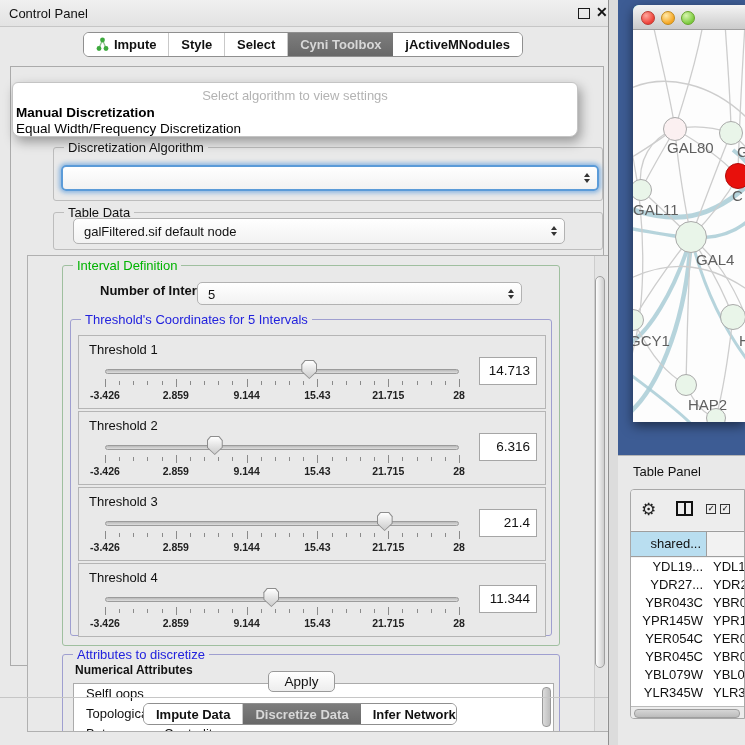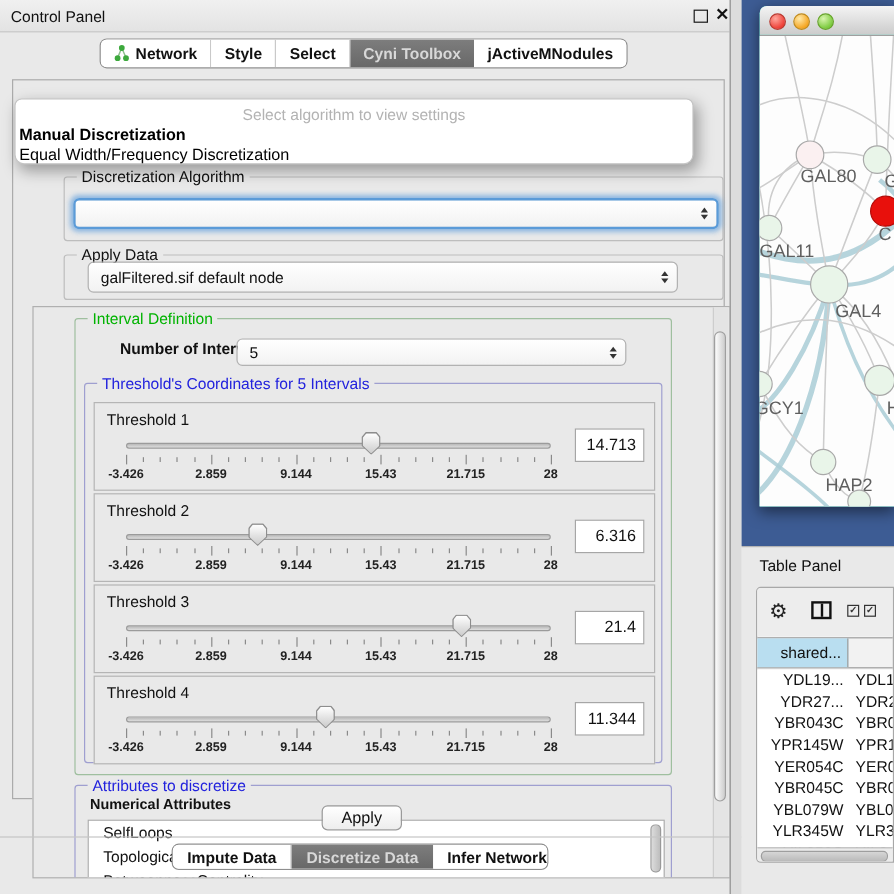--- a/index.html
+++ b/index.html
@@ -136,21 +136,21 @@
 
     <div id="top-tabs" class="abs seg-bar">
         <div class="seg">
           <svg width="13" height="15" viewBox="0 0 13 15" style="margin-right:5px">
             <line x1="6.5" y1="3" x2="3" y2="11" stroke="#8cbf8c" stroke-width="1.2"></line>
             <line x1="6.5" y1="3" x2="10" y2="11" stroke="#8cbf8c" stroke-width="1.2"></line>
             <circle cx="6.5" cy="3" r="2.4" fill="#3da93d"></circle>
             <circle cx="3" cy="11.5" r="2.4" fill="#3da93d"></circle>
             <circle cx="10" cy="11.5" r="2.4" fill="#3da93d"></circle>
           </svg>
-          <span>Network</span>
+          <span>Impute</span>
         </div>
         <div class="seg">
           <span>Style</span>
         </div>
         <div class="seg">
           <span>Select</span>
         </div>
         <div class="seg selected">
           <span>Cyni Toolbox</span>
         </div>
@@ -165,21 +165,21 @@
         <span class="glabel">Discretization Algorithm</span>
       </div>
       <div id="disc-combo" class="combo abs">
         <span class="stepper">
             <span class="arr-up"></span>
             <span class="arr-dn"></span>
           </span>
       </div>
 
       <div id="tdata-group" class="group">
-        <span class="glabel">Apply Data</span>
+        <span class="glabel">Table Data</span>
       </div>
       <div id="tdata-combo" class="combo abs">
         <span class="ctext">galFiltered.sif default node</span>
         <span class="stepper">
             <span class="arr-up"></span>
             <span class="arr-dn"></span>
           </span>
       </div>
 
       <div id="scroll-panel" class="abs">

